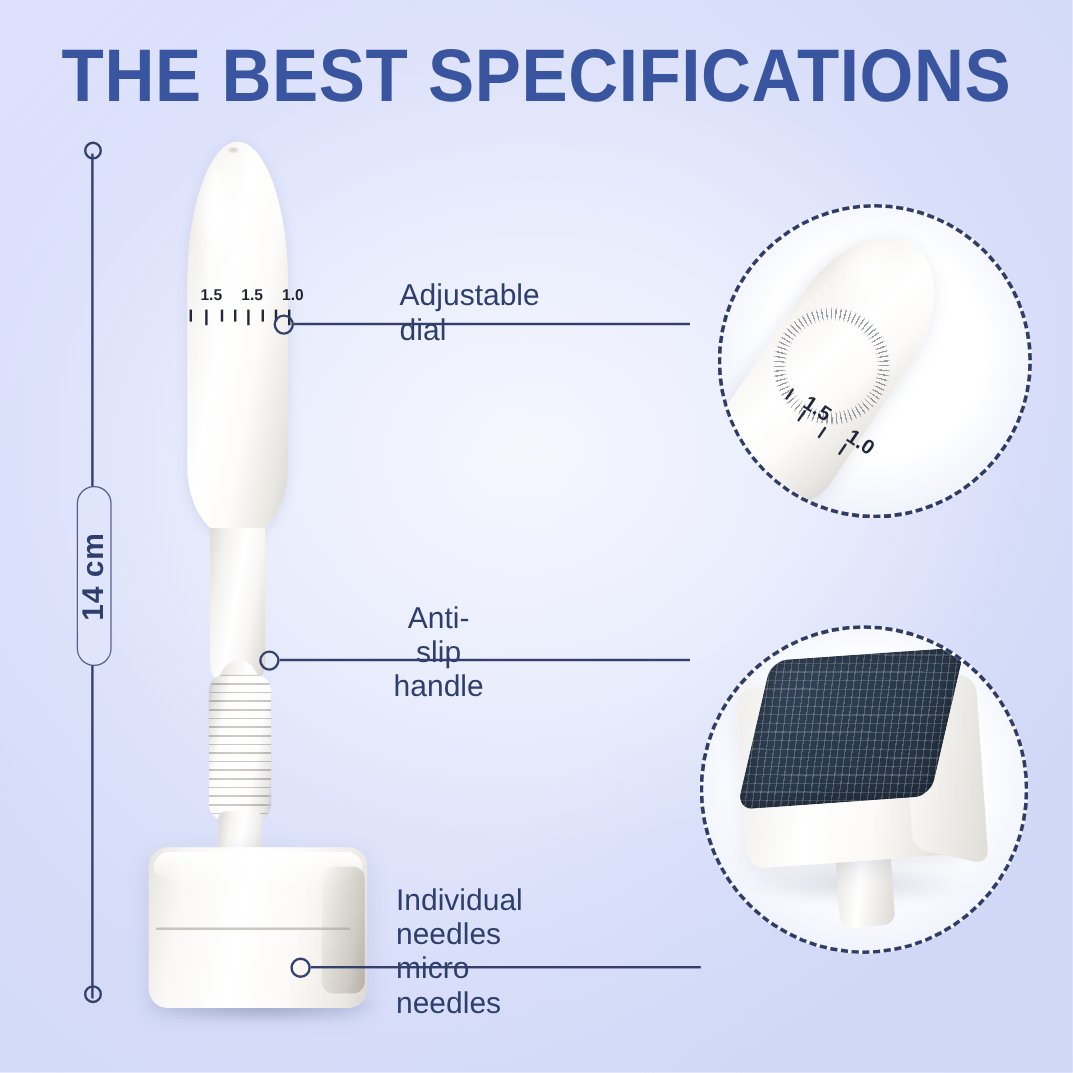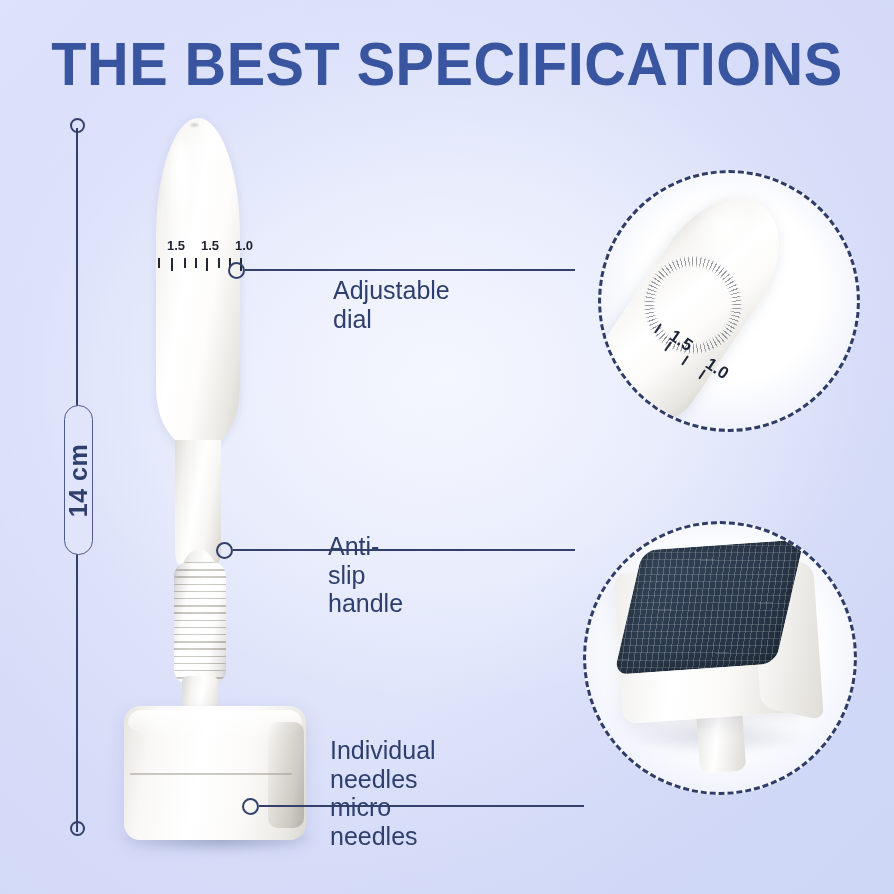--- a/index.html
+++ b/index.html
@@ -376,27 +376,27 @@
     <div class="base-shadow"></div>
     <div class="base"></div>
     <div class="base-top-bevel"></div>
     <div class="base-side"></div>
     <div class="base-seam"></div>
   </div>
 
   <div class="callout">
     <div class="leader-dot" style="left:228px; top:262px;"></div>
     <div class="leader-line" style="left:245px; top:269px; width:330px;"></div>
-    <div class="callout-text" style="left:333px; top:232px;margin-top:44px;">Adjustable dial</div>
+    <div class="callout-text" style="left:333px; top:232px;">Adjustable dial</div>
   </div>
 
   <div class="callout">
     <div class="leader-dot" style="left:216px; top:542px;"></div>
     <div class="leader-line" style="left:233px; top:549px; width:342px;"></div>
-    <div class="callout-text" style="left:328px; top:532px;">Anti-slip handle</div>
+    <div class="callout-text" style="left:328px; top:501px;text-align:center;">Anti-slip handle</div>
   </div>
 
   <div class="callout">
     <div class="leader-dot" style="left:242px; top:798px;"></div>
     <div class="leader-line" style="left:259px; top:805px; width:325px;"></div>
     <div class="callout-text" style="left:330px; top:736px;">Individual needles
 micro needles</div>
   </div>
 
   <div class="inset" style="left:598px; top:170px; width:262px; height:262px;">

